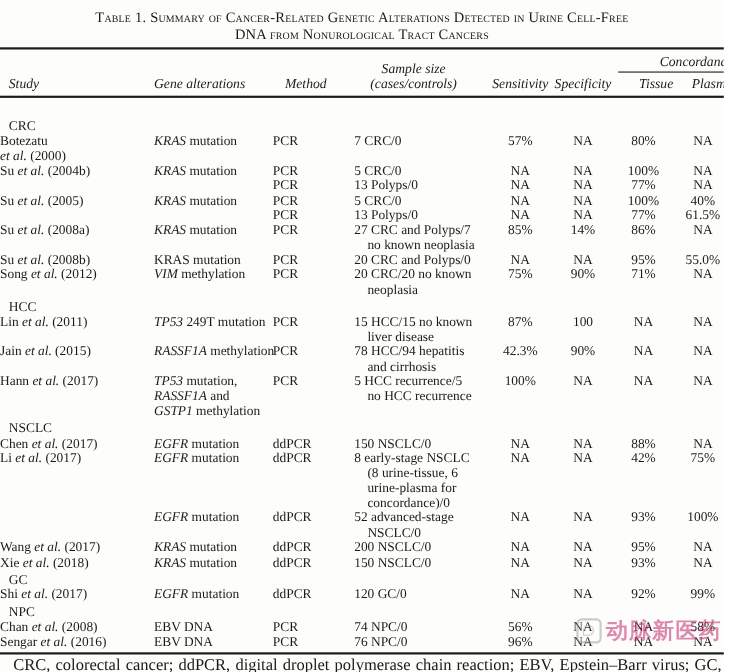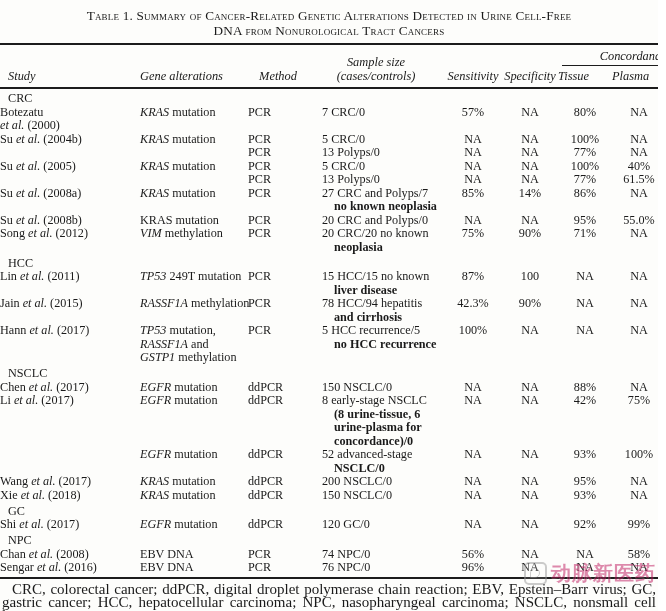--- a/index.html
+++ b/index.html
@@ -31,37 +31,37 @@
     align-items:end;
     padding:4px 0 4px 0;
   }
   .h{white-space:nowrap;font-style:italic;}
   .h.left8{padding-left:8px;}
   .h.center{text-align:center;}
   .conc{grid-column:7/9;}
   .conc-label{text-align:right;padding-bottom:2px;}
   .conc-rule{height:1px;background:#1c1c1c;margin:0 4px 3px 4px;}
   .conc-sub{display:flex;}
-  .conc-sub .h{width:54px;text-align:left;}
+  .conc-sub .h{width:54px;text-align:right;}
   .tbody{
     padding-top:3px;
     font-size:12.2px;
     line-height:13.5px;
   }
   .srow{padding-left:8px;margin-top:2.5px;}
-  .tbody > .srow:first-child{margin-top:0;}
+  .tbody > .srow:first-child{margin-top:16px;}
   .trow .c{min-height:13.5px;}
   .c.study{}
   .c.gene{padding-left:8px;}
   .c.method{text-align:left;}
   .c.sample{padding-left:14px;}
   .c.num{text-align:center;}
   .ln{white-space:nowrap;}
   .ln.cont{}
-  .c.sample .ln.cont{margin-left:12px;font-weight:bold;}
+  .c.sample .ln.cont{margin-left:12px;}
   .it{font-style:italic;}
   .footnote{
     font-size:15px;
     line-height:13.4px;
     text-align:justify;
     text-indent:10px;
     margin:4px 2px 0 2px;
   }
   .watermark{
     position:absolute;

